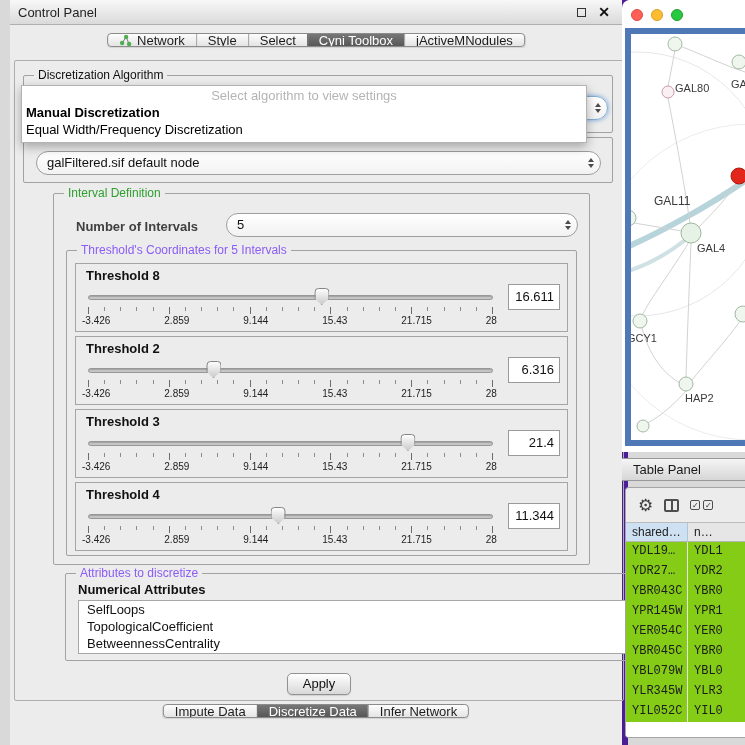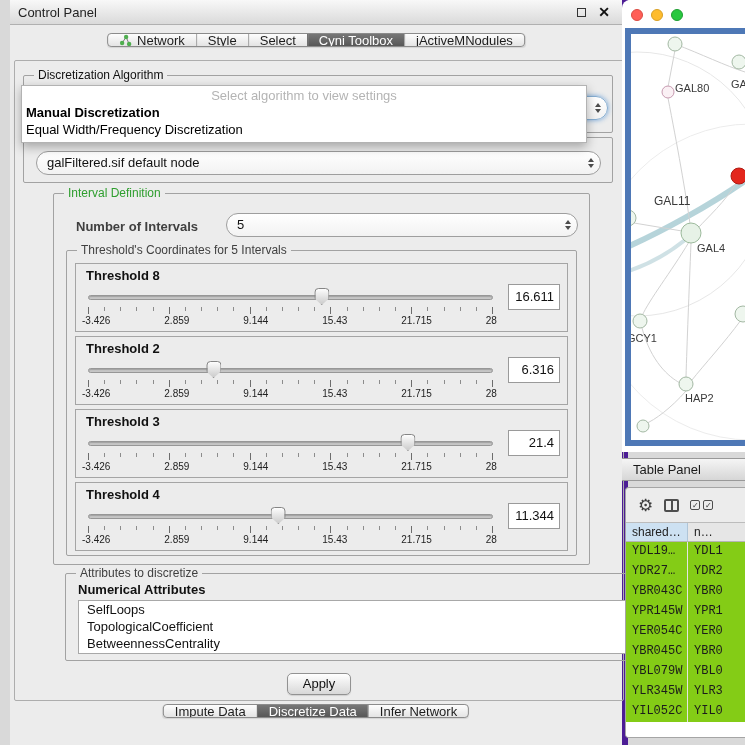--- a/index.html
+++ b/index.html
@@ -27,21 +27,21 @@
   .tab:first-child { border-left:none; }
   .tab.selected { background:linear-gradient(#777,#575757); color:#fff; border-left-color:#606060; }
 
   
   .content-frame { position:absolute; left:4px; top:60px; width:610px; height:641px;
                    border:1px solid #adadad; border-radius:2px; }
   .group { position:absolute; border:1px solid #a2a2a2; border-radius:2px; }
   .group-title { position:absolute; top:-8px; left:10px; background:#ececec; padding:0 4px;
                  font-size:12px; color:#111; white-space:nowrap; }
   .group-title.green { color:#2e9e2e; }
-  .group-title.blue  { color:#404040; }
+  .group-title.blue  { color:#8b5cf6; }
 
   .combo { position:absolute; height:24px; background:linear-gradient(#ffffff,#f2f2f2);
            border:1px solid #9e9e9e; border-radius:12px; font-size:13px; line-height:22px;
            padding-left:10px; color:#111; }
   .combo .arrows { position:absolute; right:6px; top:50%; transform:translateY(-50%);
                    display:flex; flex-direction:column; gap:2px; }
   .arr-up { width:0; height:0; border-left:3.5px solid transparent; border-right:3.5px solid transparent;
             border-bottom:4.5px solid #4c4c4c; }
   .arr-dn { width:0; height:0; border-left:3.5px solid transparent; border-right:3.5px solid transparent;
             border-top:4.5px solid #4c4c4c; }

